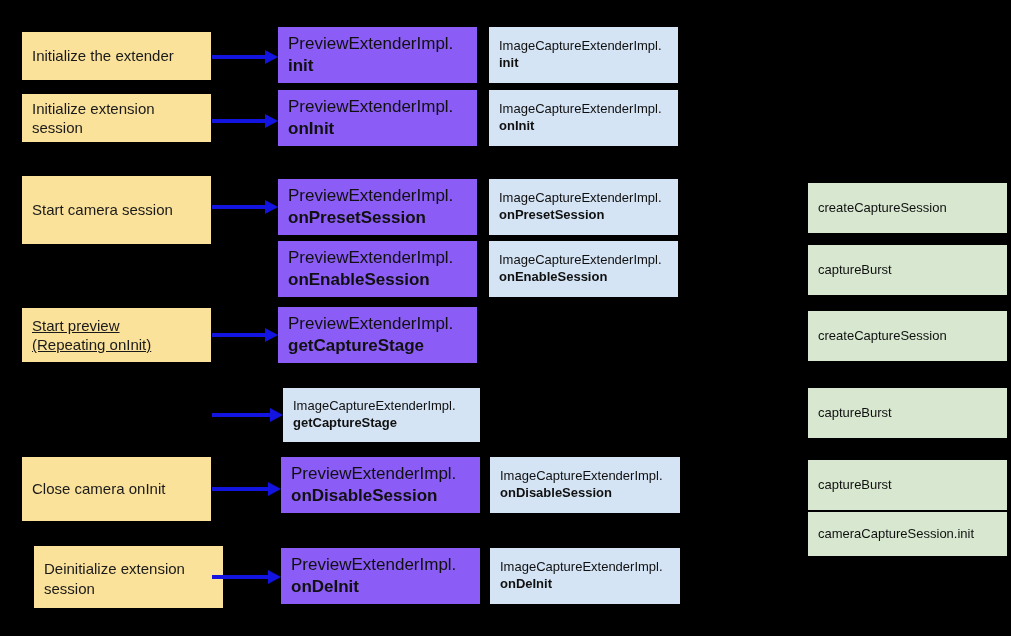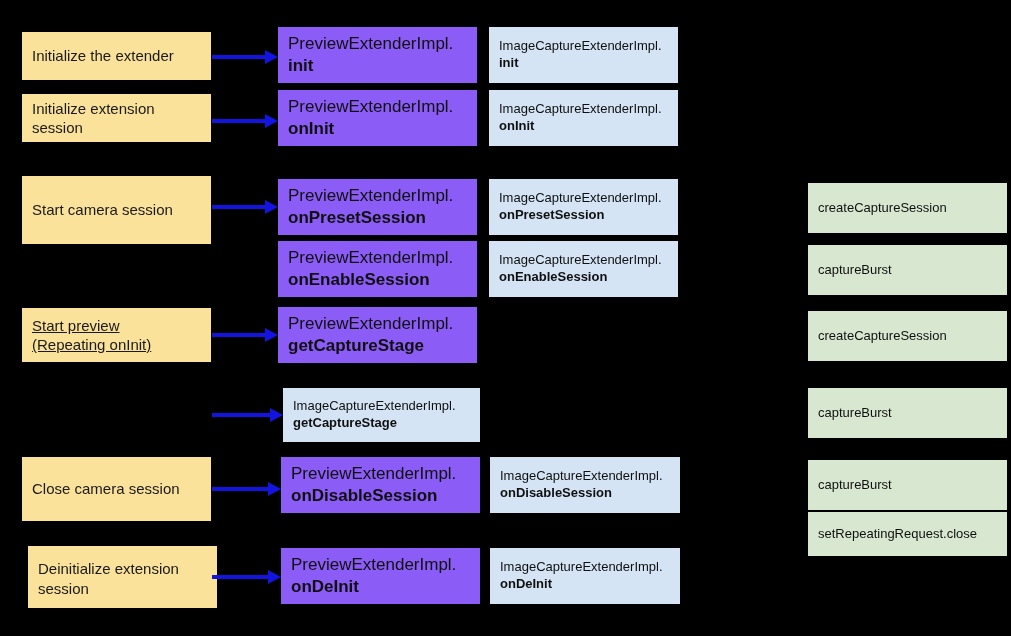--- a/index.html
+++ b/index.html
@@ -94,24 +94,24 @@
     <span class="l1">Start camera session</span>
   </div>
 
   <div class="box stage" style="left:22px; top:308px; width:189px; height:54px;text-decoration:underline;">
     <span class="l1">Start preview</span>
     <span class="l2">(Repeating onInit)</span>
   </div>
 
 
   <div class="box stage" style="left:22px; top:457px; width:189px; height:64px;">
-    <span class="l1">Close camera session</span>
-  </div>
-
-  <div class="box stage" style="left:28px; top:546px; width:189px; height:65px;">
+    <span class="l1">Close camera onInit</span>
+  </div>
+
+  <div class="box stage" style="left:34px; top:546px; width:189px; height:65px;">
     <span class="l1">Deinitialize extension</span>
     <span class="l2">session</span>
   </div>
 
   <div class="arrow" style="left:212px; top:50px; width:66px;">
     <div class="shaft" style="width:53px;"></div>
     <div class="head" style="left:53px;"></div>
   </div>
 
   <div class="arrow" style="left:212px; top:114px; width:66px;">
@@ -228,16 +228,16 @@
 
   <div class="box camera" style="left:808px; top:388px; width:199px; height:50px;">
     <span class="l1">captureBurst</span>
   </div>
 
   <div class="box camera" style="left:808px; top:460px; width:199px; height:50px;">
     <span class="l1">captureBurst</span>
   </div>
 
   <div class="box camera" style="left:808px; top:512px; width:199px; height:44px;">
-    <span class="l1">setRepeatingRequest.close</span>
+    <span class="l1">cameraCaptureSession.init</span>
   </div>
 
 </div>
 
 </body></html>

